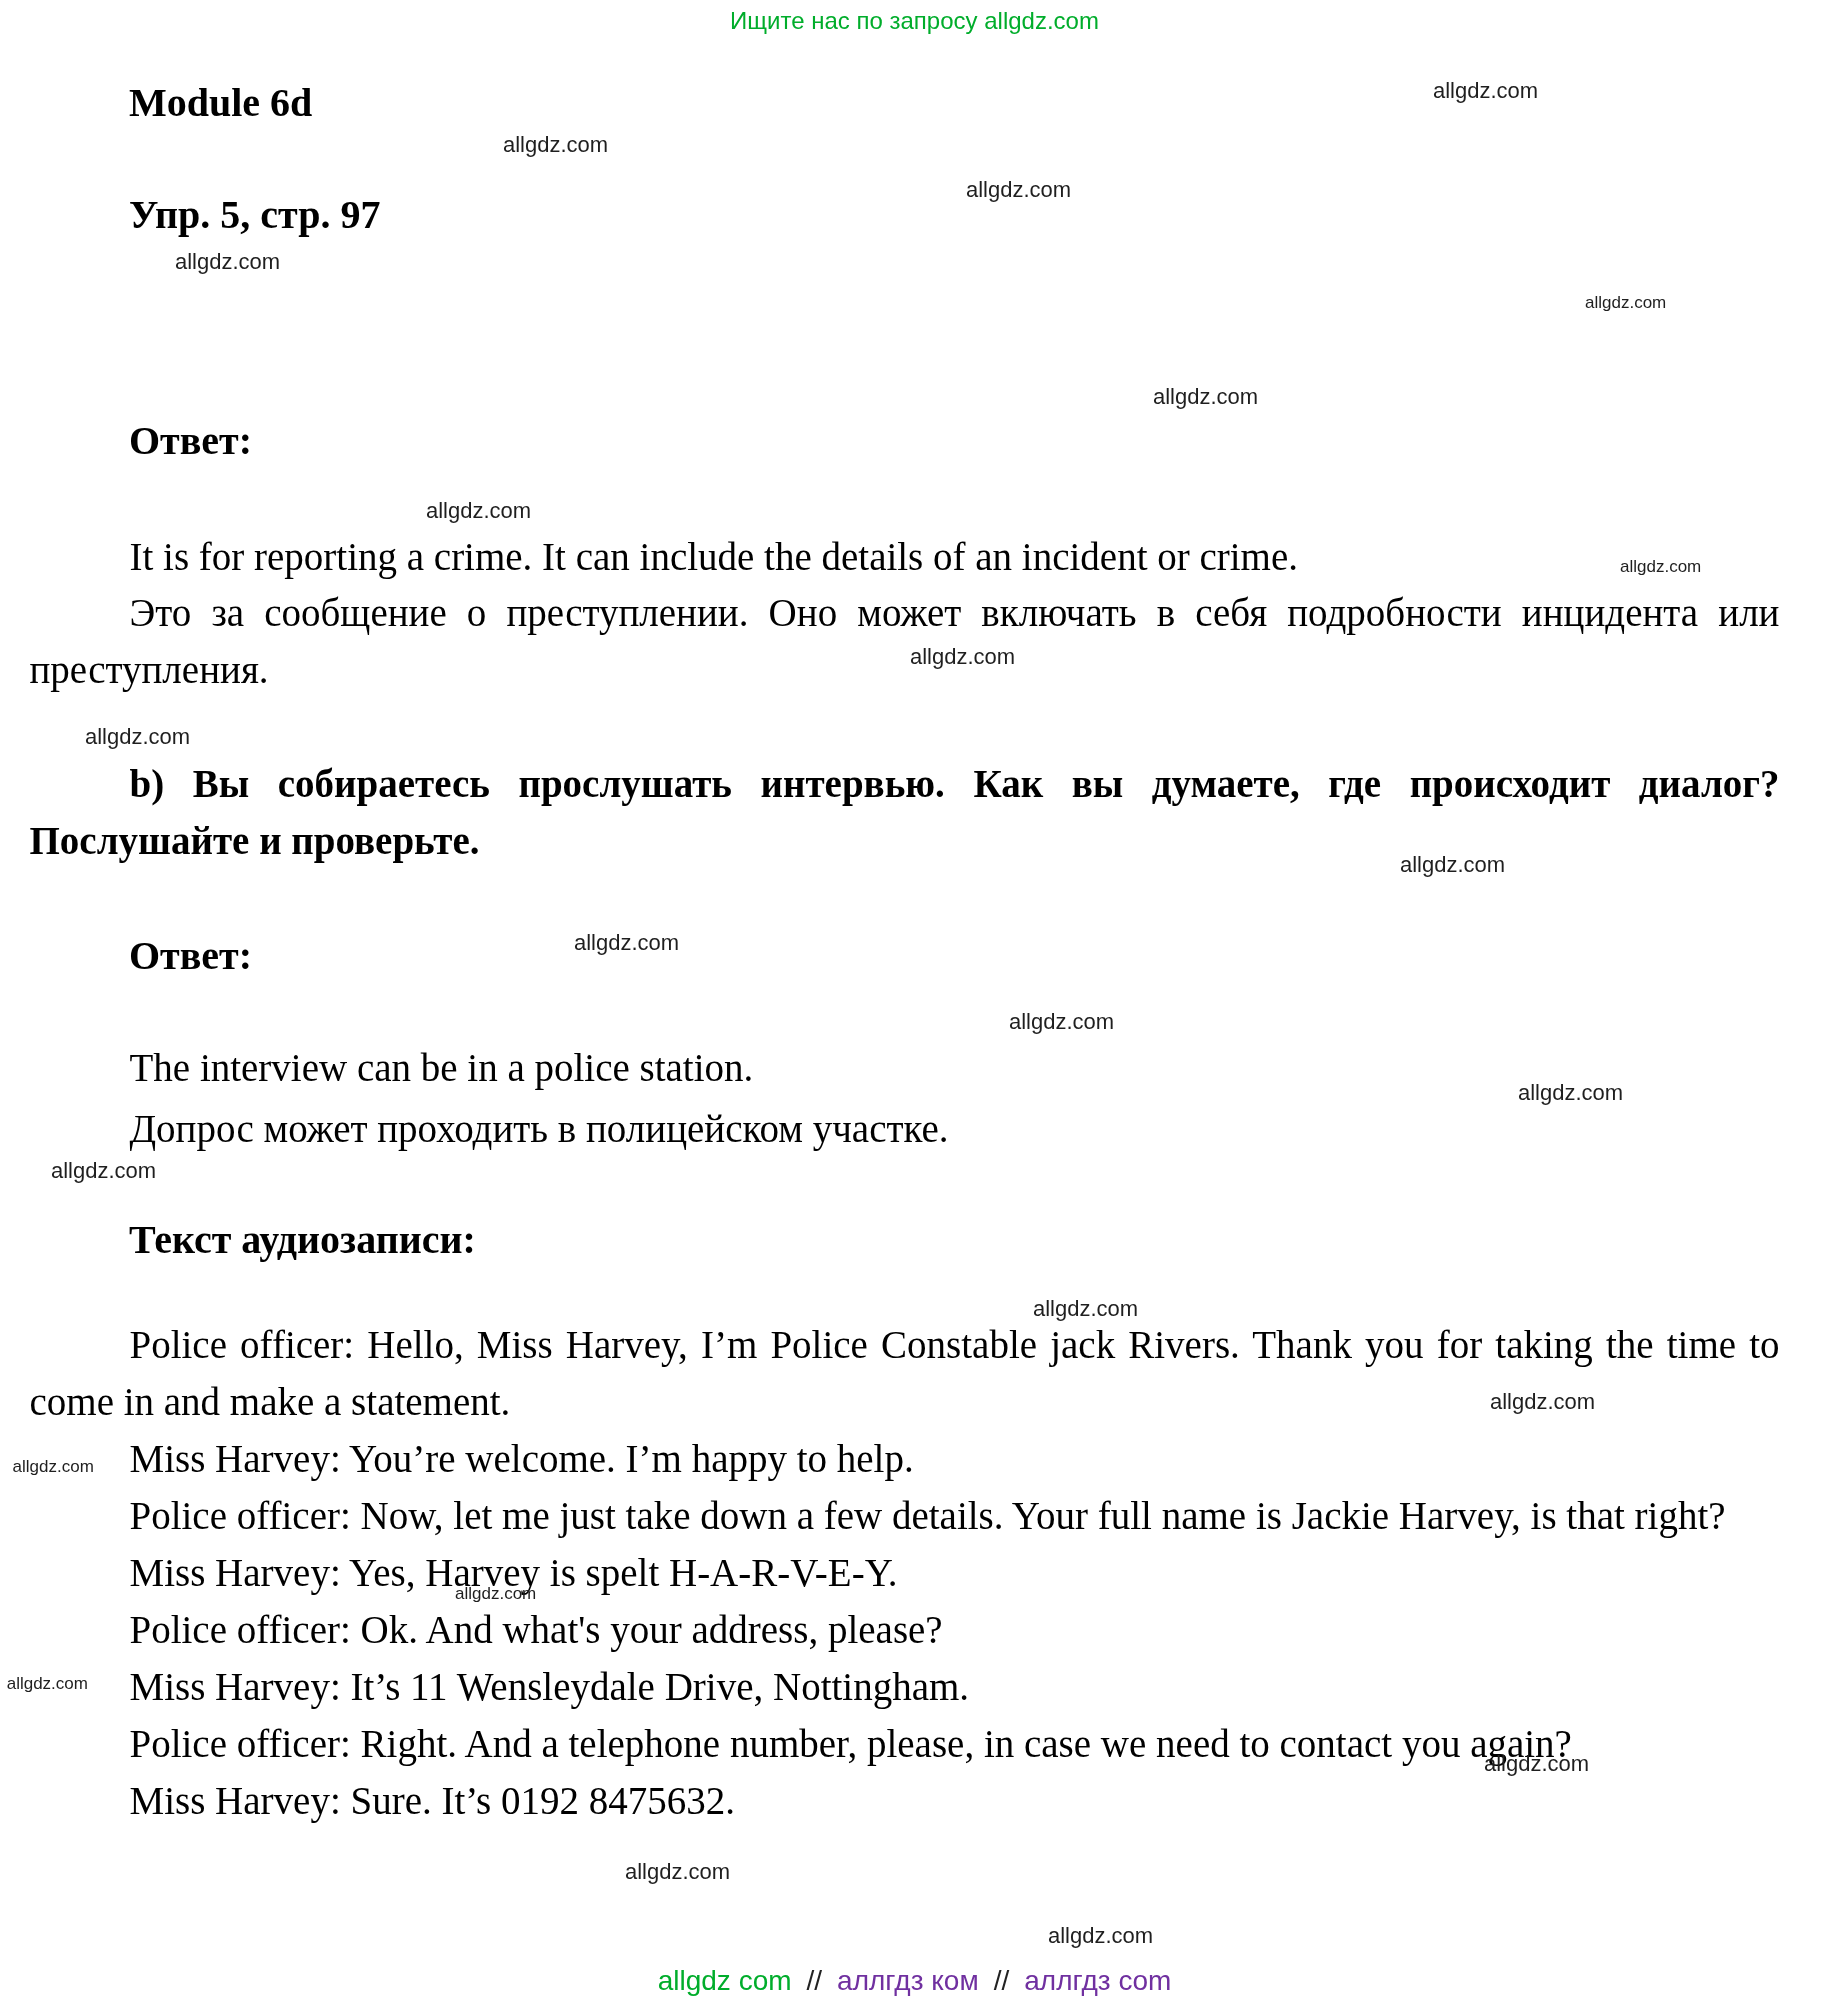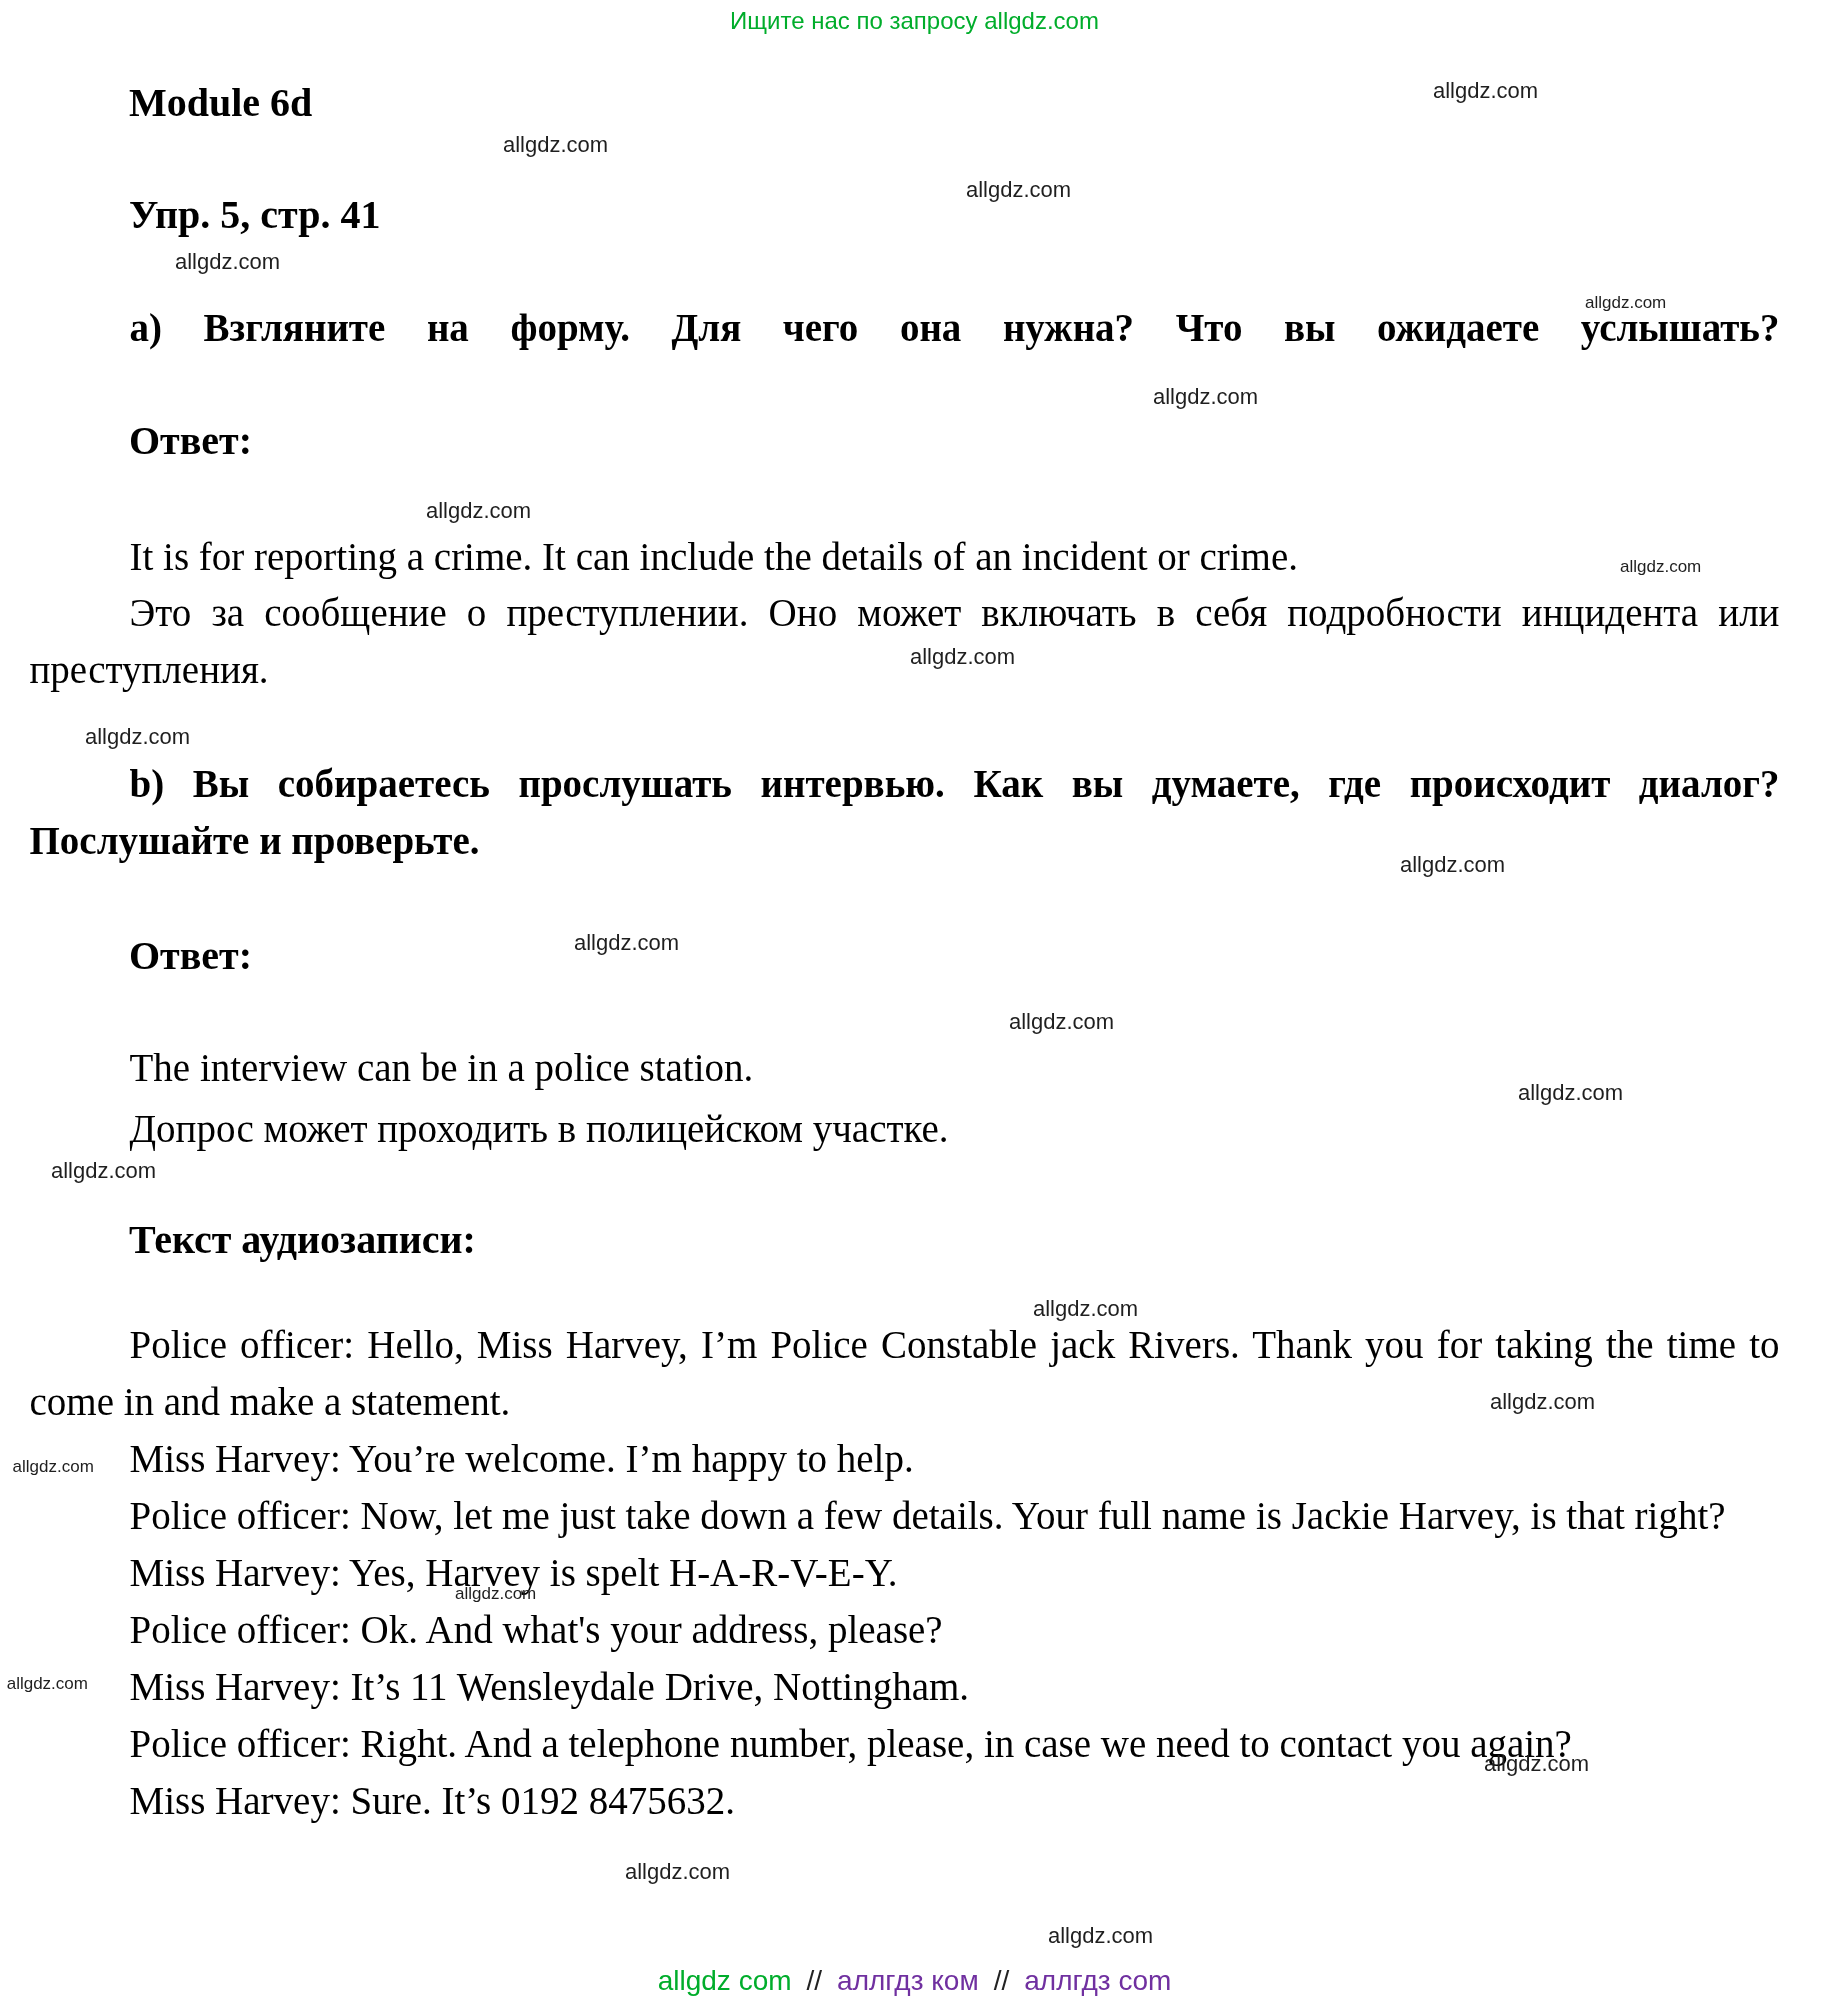--- a/index.html
+++ b/index.html
@@ -33,23 +33,22 @@
   .footer .sep { color:#222; margin:0 15px; }
 </style>
 </head>
 <body>
 
 <div class="page">
 
   <div class="promo">Ищите нас по запросу allgdz.com</div>
 
   <h1 class="heading" style="left:129px; top:74px;">Module 6d</h1>
-  <h2 class="heading" style="left:129px; top:186px;">Упр. 5, стр. 41</h2>
+  <h2 class="heading" style="left:129px; top:186px;">Упр. 5, стр. 97</h2>
 
-  <p class="para bold stretch" style="top:299px;">a) Взгляните на форму. Для чего она нужна? Что вы ожидаете услышать?</p>
 
   <p class="heading" style="left:129px; top:412px;">Ответ:</p>
 
   <p class="para" style="top:528px;">It is for reporting a crime. It can include the details of an incident or crime.</p>
   <p class="para bold" style="top:755px;">b) Вы собираетесь прослушать интервью. Как вы думаете, где происходит диалог? Послушайте и проверьте.</p>
 
   <p class="para" style="top:584px;">Это за сообщение о преступлении. Оно может включать в себя подробности инцидента или преступления.</p>
 
   <p class="heading" style="left:129px; top:927px;">Ответ:</p>
 

